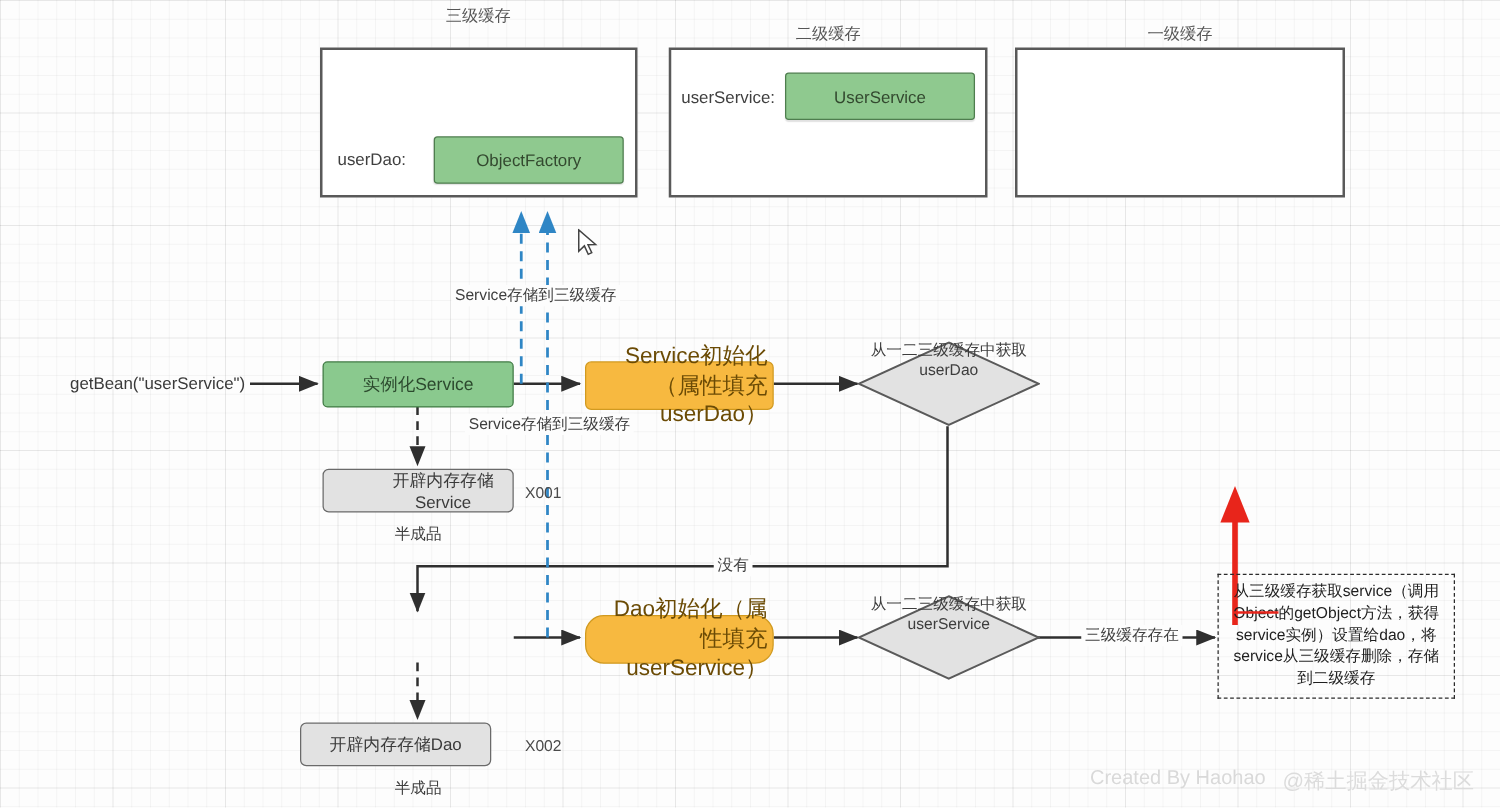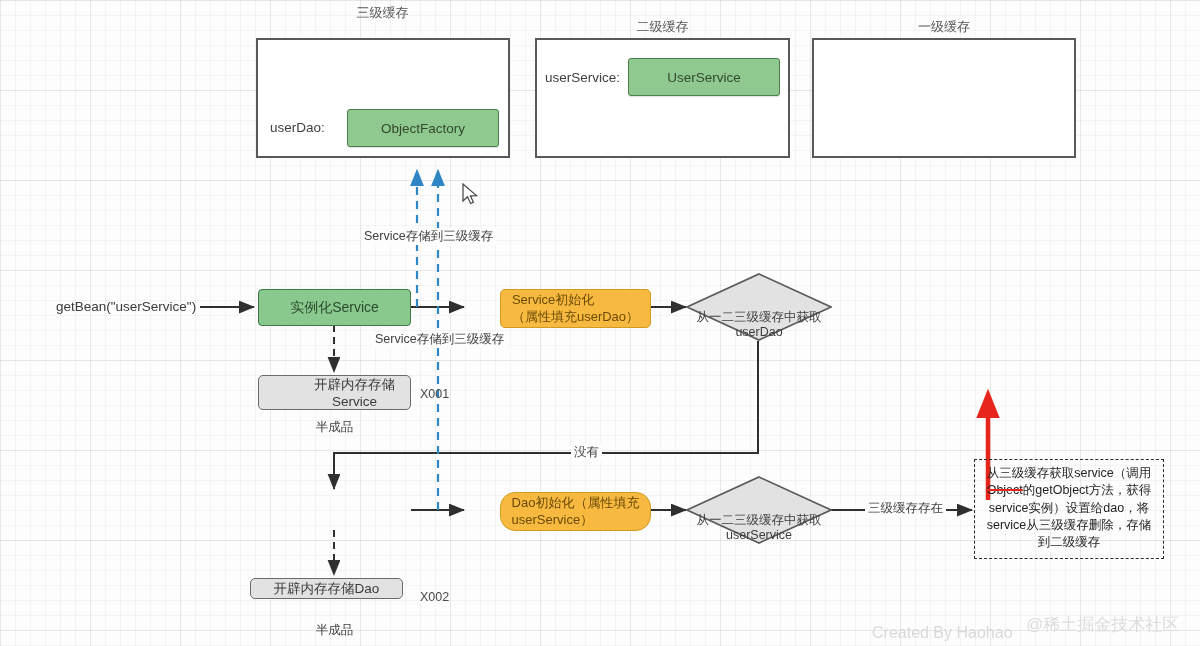--- a/index.html
+++ b/index.html
@@ -51,35 +51,34 @@
     color:#2c4a2e;
     font-size:14px;
     display:flex;align-items:center;justify-content:center;text-align:center;
     line-height:1.25;
   }
   .node-orange{
     border:1.6px solid #d19a20;
     background:#f7b940;
     border-radius:5px;
     color:#6b4b05;
-    font-size:13px;
-    display:flex;align-items:center;justify-content:center;text-align:left;
+    font-size:18px;
+    display:flex;align-items:center;justify-content:center;text-align:right;
     line-height:1.3;
     padding:0 4px;
-    margin-left:32px;
   }
   .node-grey{
     border:1.6px solid #6a6a6a;
     background:#e2e2e2;
     border-radius:5px;
     color:#3a3a3a;
     font-size:13.5px;
     display:flex;align-items:center;justify-content:center;text-align:center;
   }
-  .diamond-wrap{display:flex;align-items:flex-end;justify-content:center;}
+  .diamond-wrap{display:flex;align-items:flex-start;justify-content:center;}
   .diamond-text{
     position:relative;z-index:2;text-align:center;
     color:#3d3d3d;font-size:12.5px;line-height:1.25;width:100%;
   }
 
   .plain{
     color:#3a3a3a;font-size:13.5px;white-space:nowrap;
   }
   .small-label{
     color:#4a4a4a;font-size:12.5px;white-space:nowrap;
@@ -97,21 +96,21 @@
   }
   .dashed-note{
     border:1.6px dashed #2b2b2b;
     background:transparent;
     color:#1f1f1f;font-size:12.5px;line-height:1.38;
     padding:5px 7px;text-align:center;
   }
   .strike{text-decoration:line-through;text-decoration-color:#e8251b;text-decoration-thickness:1.6px;}
 
   .watermark{
-    color:#d9d9d9;font-size:16px;white-space:nowrap;user-select:none;margin-top:10px;
+    color:#d9d9d9;font-size:16px;white-space:nowrap;user-select:none;
   }
   .watermark2{
     color:#dcdcdc;font-size:17px;white-space:nowrap;user-select:none;
   }
   svg{position:absolute;left:0;top:0;pointer-events:none;}
   .cursor{position:absolute;}
 </style>
 </head>
 <body>
 
@@ -217,21 +216,21 @@
       <polygon points="73,1 145,34 73,67 1,34" fill="#e2e2e2" stroke="#5a5a5a" stroke-width="1.6"></polygon>
     </svg>
     <div class="diamond-text">
       <div>从一二三级缓存中获取</div>
       <div>userService</div>
     </div>
   </div>
 
   <div class="abs edge-label" style="left:865px;top:500px;">三级缓存存在</div>
 
-  <div class="abs node-grey" style="left:250px;top:578px;width:153px;height:21px;">开辟内存存储Dao</div>
+  <div class="abs node-grey" style="left:240px;top:578px;width:153px;height:35px;">开辟内存存储Dao</div>
   <div class="abs small-label" style="left:420px;top:590px;">X002</div>
   <div class="abs halfprod" style="left:258px;top:622px;width:153px;">半成品</div>
 
 
   <div class="abs dashed-note" style="left:974px;top:459px;width:190px;height:100px;">
     <span>从三级缓存获取service（调用</span><span class="strike">Object</span><span>的getObject方法，获</span><span>得service实例）设置给dao，</span><span>将service从三级缓存删除，存</span><span>储到二级缓存</span>
   </div>
 
   <div class="abs watermark" style="left:872px;top:614px;">Created By Haohao</div>
   <div class="abs watermark2" style="left:1026px;top:613px;">@稀土掘金技术社区</div>

